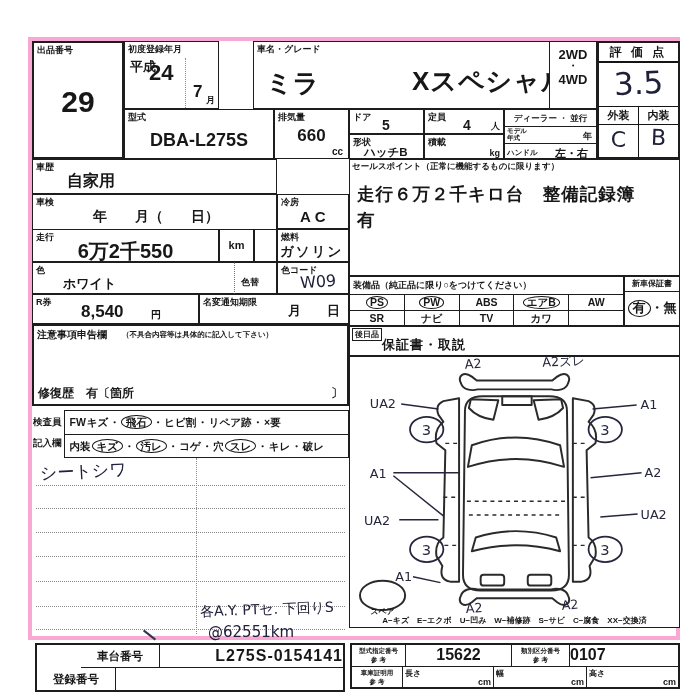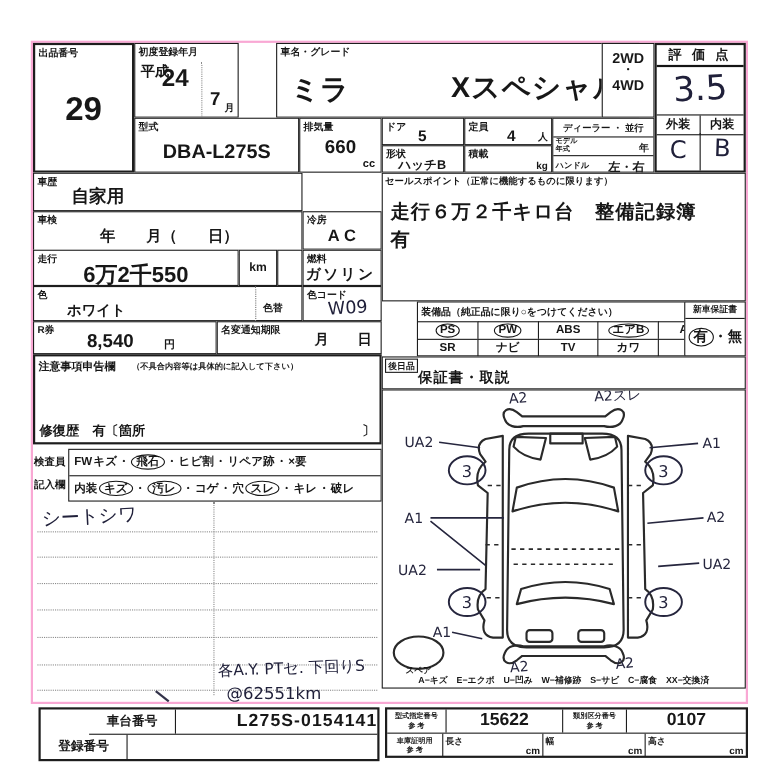--- a/index.html
+++ b/index.html
@@ -1,19 +1,19 @@
 <!DOCTYPE html>
 <html><head>
 <meta charset="utf-8">
 <style>
   html,body{margin:0;padding:0;background:#e8e8e4;}
   .page{position:relative;width:700px;height:700px;background:#ffffff;
         font-family:"Liberation Sans",sans-serif;color:#171717;overflow:hidden;}
   .sheet{position:absolute;left:28px;top:37px;width:652px;height:603px;
-         border:2px solid #f9a8d4;box-sizing:border-box;background:#fff;}
+         border:4px solid #f9a8d4;box-sizing:border-box;background:#fff;}
   .cell{position:absolute;box-sizing:border-box;border:1.2px solid #1d1d1d;background:#fff;}
   .thick{border-width:2.6px;}
   .lb{position:absolute;top:1px;left:3px;font-size:9px;font-weight:700;white-space:nowrap;letter-spacing:0;}
   .val{position:absolute;font-weight:700;white-space:nowrap;}
   .hand{font-family:"DejaVu Sans",sans-serif;font-weight:400;color:#20203a;}
   .oval{display:inline-block;border:1.6px solid #141414;border-radius:50%;padding:0 4px;line-height:1.15;}
   .eqrow{position:absolute;left:0;right:0;display:flex;}
   .eqrow>span{flex:1;text-align:center;border-left:1px solid #1d1d1d;border-top:1px solid #1d1d1d;
               font-size:10.5px;font-weight:700;line-height:15px;height:16px;box-sizing:border-box;}
   .eqrow>span:first-child{border-left:none;}
@@ -186,21 +186,21 @@
       <span class="hand" style="position:absolute;left:176px;top:165px;font-size:15px;">@62551km</span>
       <div style="position:absolute;left:110px;top:176px;width:15px;border-top:2px solid #33334a;transform:rotate(38deg);"></div>
     </div>
 
     <div class="cell" style="left:317px;top:118px;width:331px;height:117px;">
       <span style="position:absolute;left:2px;top:1px;font-size:8.5px;font-weight:700;">セールスポイント（正常に機能するものに限ります）</span>
       <span class="val" style="left:7px;top:22px;font-size:17.5px;letter-spacing:1px;">走行６万２千キロ台　整備記録簿</span>
       <span class="val" style="left:7px;top:48px;font-size:17.5px;">有</span>
     </div>
 
-    <div class="cell" style="left:317px;top:235px;width:275px;height:50px;margin-left:32px;">
+    <div class="cell" style="left:317px;top:235px;width:275px;height:50px;">
       <div style="height:17px;font-size:9px;font-weight:700;padding:2px 0 0 3px;box-sizing:border-box;">装備品（純正品に限り○をつけてください）</div>
       <div class="eqrow" style="top:17px;">
           <span><span class="oval">PS</span></span>
           <span><span class="oval">PW</span></span>
           <span><span>ABS</span></span>
           <span><span class="oval">エアB</span></span>
           <span><span>AW</span></span>
         </div>
       <div class="eqrow" style="top:33px;">
           <span><span>SR</span></span>
@@ -311,21 +311,21 @@
     <div style="display:flex;height:21px;border-bottom:1.2px solid #1d1d1d;">
       <span style="width:53px;border-right:1.2px solid #1d1d1d;text-align:center;">
         <span style="display:block;font-size:6.5px;font-weight:700;margin-top:2px;">型式指定番号</span>
         <span style="display:block;font-size:6.5px;font-weight:700;">参 考</span>
       </span>
       <span style="width:105px;border-right:1.2px solid #1d1d1d;text-align:center;font-size:16px;font-weight:700;line-height:19px;">15622</span>
       <span style="width:57px;border-right:1.2px solid #1d1d1d;text-align:center;">
         <span style="display:block;font-size:6.5px;font-weight:700;margin-top:2px;">類別区分番号</span>
         <span style="display:block;font-size:6.5px;font-weight:700;">参 考</span>
       </span>
-      <span style="flex:1;text-align:center;font-size:16px;font-weight:700;line-height:19px;">0107</span>
+      <span style="flex:1;font-size:16px;font-weight:700;line-height:19px;">0107</span>
     </div>
     <div style="display:flex;height:21px;">
       <span style="width:50px;border-right:1.2px solid #1d1d1d;text-align:center;">
         <span style="display:block;font-size:6.5px;font-weight:700;margin-top:2px;">車庫証明用</span>
         <span style="display:block;font-size:6.5px;font-weight:700;">参 考</span>
       </span>
       <span style="width:90px;border-right:1.2px solid #1d1d1d;position:relative;">
         <span style="position:absolute;left:2px;top:1px;font-size:8px;font-weight:700;">長さ</span>
         <span style="position:absolute;right:2px;bottom:1px;font-size:9px;font-weight:700;">cm</span>
       </span>

